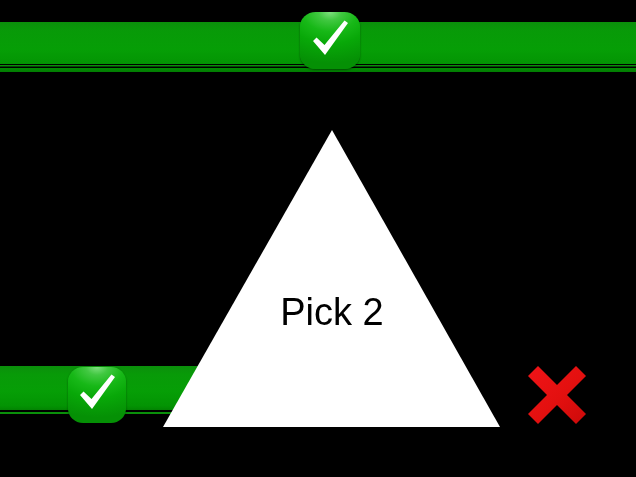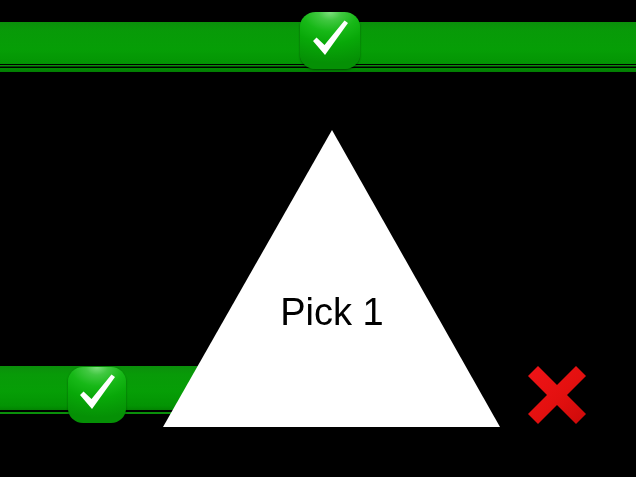--- a/index.html
+++ b/index.html
@@ -180,21 +180,21 @@
   <div class="red-stripe-bar"></div>
 
   <div class="bottom-green-wrap">
     <div class="bottom-green-bar"></div>
     <div class="bottom-green-rule"></div>
   </div>
 
   <svg class="triangle" viewBox="0 0 636 477">
     <polygon points="332,130 500,427 163,427" fill="#ffffff"></polygon>
   </svg>
-  <div class="triangle-label">Pick 1</div>
+  <div class="triangle-label">Pick 2</div>
 
   <div class="check-badge badge-top">
     <svg viewBox="0 0 60 57" aria-hidden="true">
       <path d="M13 29 L25 43 L48 11 L44.5 8.5 L24.5 33 L16.5 25.5 Z" fill="#ffffff"></path>
     </svg>
   </div>
 
   <div class="check-badge badge-bottom-left">
     <svg viewBox="0 0 58 56" aria-hidden="true">
       <path d="M12 28 L24 42 L47 10 L43.5 7.5 L23.5 32 L15.5 24.5 Z" fill="#ffffff"></path>

